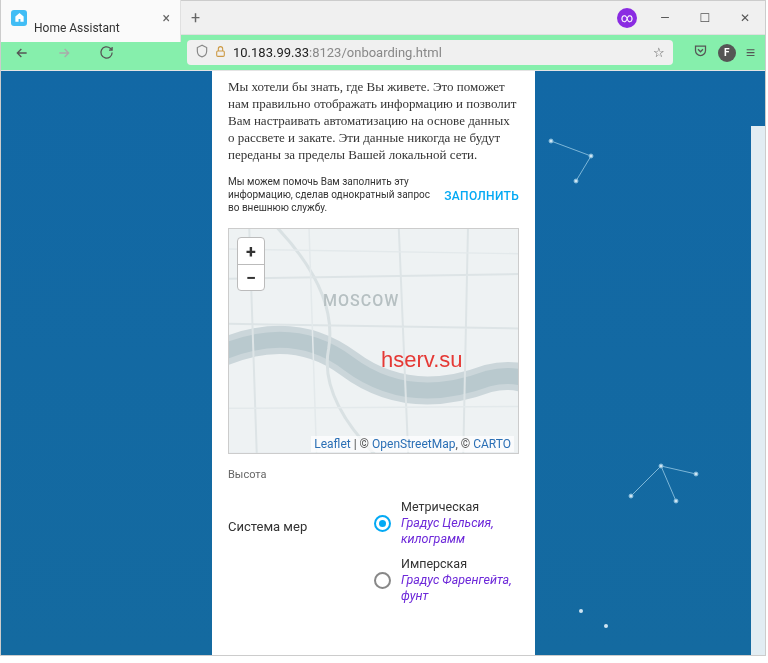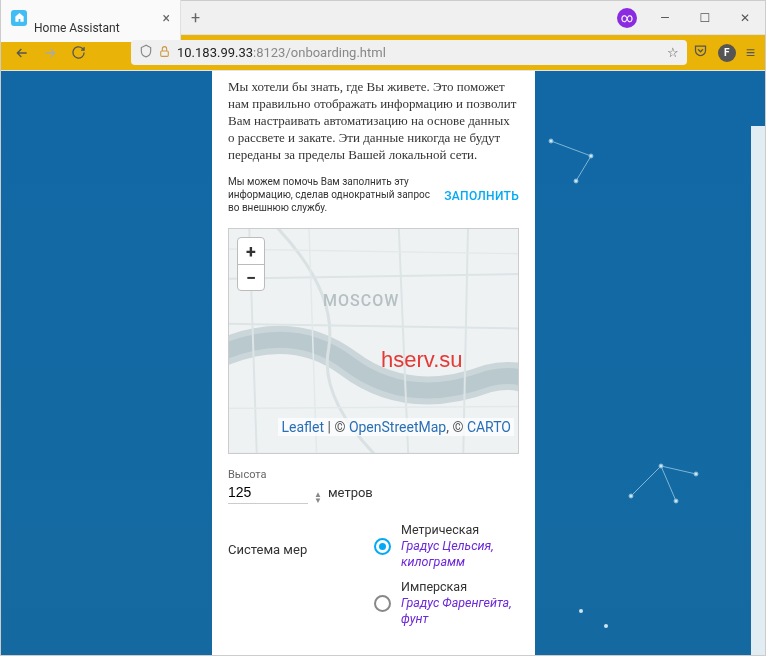--- a/index.html
+++ b/index.html
@@ -8,21 +8,21 @@
   .titlebar { height: 34px; display: flex; align-items: center; background: #f0f0f0; border-bottom: 1px solid #e0e0e0; }
   .tab { display: flex; align-items: center; gap: 7px; padding: 7px 10px; font-size: 12px; border-right: 1px solid #e0e0e0; background: #fafafa; width: 180px; }
   .favicon { width: 16px; height: 16px; background: #41bdf5; border-radius: 3px; display: flex; align-items: center; justify-content: center; }
   .favicon svg { width: 11px; height: 11px; }
   .tab-title { flex: 1; font-size: 12px; color: #333; margin-top: 20px; }
   .tab-close { font-size: 14px; color: #666; cursor: pointer; }
   .tab-new { padding: 0 10px; font-size: 16px; color: #666; cursor: pointer; }
   .titlebar-spacer { flex: 1; }
   .ext-badge { width: 20px; height: 20px; border-radius: 50%; background: #8a2be2; display: flex; align-items: center; justify-content: center; color: #fff; font-size: 12px; margin-right: 8px; }
   .win-btn { width: 40px; height: 34px; display: flex; align-items: center; justify-content: center; color: #555; font-size: 12px; cursor: pointer; }
-  .addrbar { height: 36px; display: flex; align-items: center; gap: 6px; padding: 0 10px; background: #eab308; border-bottom: 1px solid #e4e4e4; }
+  .addrbar { height: 36px; display: flex; align-items: center; gap: 20px; padding: 0 10px; background: #86efac; border-bottom: 1px solid #e4e4e4; }
   .nav-btn { width: 22px; height: 22px; display: flex; align-items: center; justify-content: center; color: #555; cursor: pointer; }
   .addr-input-wrap { flex: 1; display: flex; align-items: center; gap: 6px; background: #f0f0f0; border-radius: 4px; padding: 4px 8px; font-size: 13px; color: #555; }
   .addr-icons { display: flex; gap: 5px; align-items: center; }
   .shield { color: #888; }
   .lock { color: #c94; }
   .url-host { color: #222; }
   .url-rest { color: #888; }
   .right-icons { display: flex; gap: 10px; align-items: center; color: #555; }
   .viewport { position: relative; height: calc(100% - 70px); background: linear-gradient(#1268a5, #146aa0); overflow: hidden; }
   .constellation { position: absolute; pointer-events: none; }
@@ -31,21 +31,21 @@
   .fill-row { display: flex; align-items: flex-start; gap: 8px; margin-top: 12px; }
   .fill-text { flex: 1; font-size: 10px; line-height: 1.3; }
   .fill-btn { color: #03a9f4; font-size: 12px; font-weight: 500; letter-spacing: .3px; cursor: pointer; padding-top: 14px; }
   .map { margin-top: 14px; height: 226px; border: 1px solid #ccc; background: #e9eef0; position: relative; overflow: hidden; }
   .map-bg { position: absolute; inset: 0; }
   .zoom-ctrl { position: absolute; left: 8px; top: 8px; border: 1px solid #bbb; border-radius: 4px; background: #fff; }
   .zoom-btn { width: 26px; height: 26px; display: flex; align-items: center; justify-content: center; font-size: 18px; font-weight: bold; cursor: pointer; }
   .zoom-btn + .zoom-btn { border-top: 1px solid #bbb; }
   .map-city { position: absolute; left: 94px; top: 62px; font-size: 16px; letter-spacing: 1px; color: #b6c0c2; font-weight: 500; }
   .watermark { position: absolute; left: 152px; top: 118px; color: #e53935; font-size: 22px; font-family: Arial; }
-  .map-attrib { position: absolute; right: 4px; bottom: 17px; font-size: 14px; color: #555; background: rgba(255,255,255,.7); padding: 1px 3px; }
+  .map-attrib { position: absolute; right: 4px; bottom: 1px; font-size: 12px; color: #555; background: rgba(255,255,255,.7); padding: 1px 3px; }
   .map-attrib a { color: #2a6fb5; text-decoration: none; }
   .form-row { display: flex; gap: 16px; margin-top: 14px; }
   .form-col { flex: 1; }
   .field-label { font-size: 11px; color: #666; }
   .field-input { border: none; border-bottom: 1px solid #ccc; font-size: 14px; padding: 3px 0; width: 100%; background: transparent; }
   .height-wrap { display: flex; align-items: baseline; gap: 6px; }
   .height-input { width: 80px; }
   .stepper { display: inline-flex; flex-direction: column; line-height: 6px; font-size: 8px; color: #888; }
   .unit { font-size: 13px; }
   .units-row { display: flex; gap: 16px; margin-top: 18px; align-items: flex-start; }
@@ -173,28 +173,20 @@
         <div class="map-city">MOSCOW</div>
         <div class="watermark">hserv.su</div>
         <div class="map-attrib">
           <a>Leaflet</a> | © <a>OpenStreetMap</a>, © <a>CARTO</a>
         </div>
       </div>
 
       <div class="form-row">
         <div class="form-col">
           <div class="field-label">Высота</div>
-          <div class="height-wrap">
-            <input class="field-input height-input" value="125" style="">
-            <span class="stepper">
-                <span>▲</span>
-                <span>▼</span>
-              </span>
-            <span class="unit">метров</span>
-          </div>
         </div>
       </div>
 
       <div class="units-row">
         <div class="units-label">Система мер</div>
         <div class="radio-group">
           <div class="radio-item">
             <span class="radio checked"></span>
             <span class="radio-text"><span class="t1">Метрическая</span><br><span class="t2">Градус Цельсия, килограмм</span></span>
           </div>

